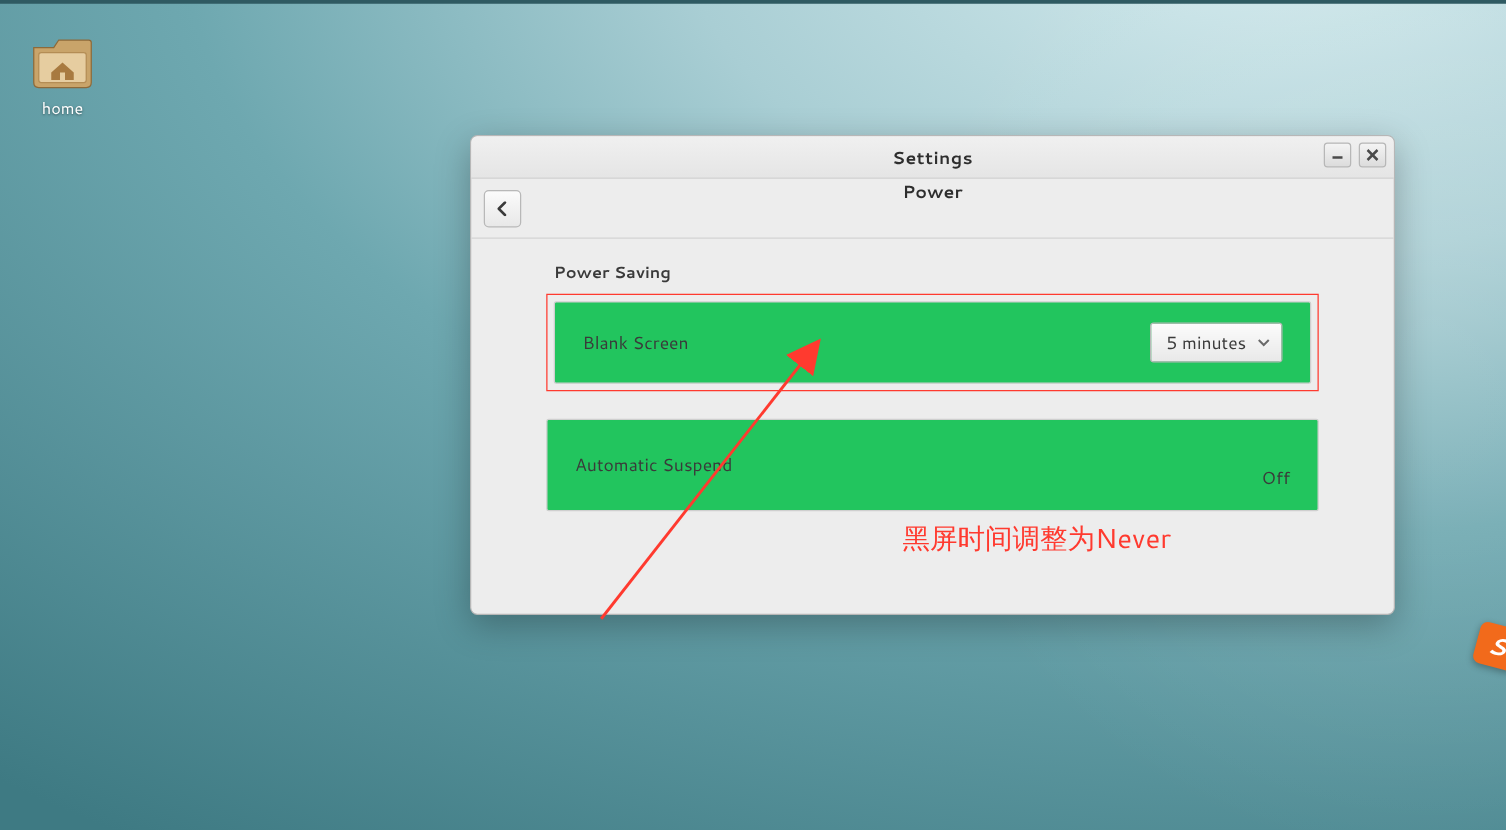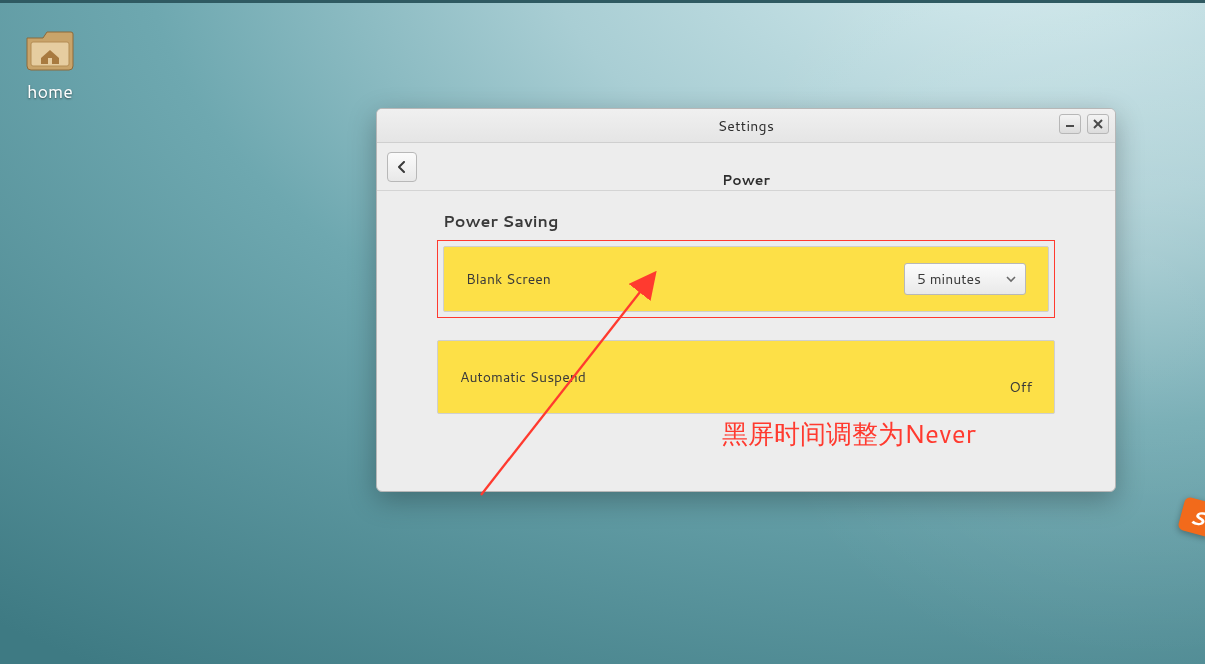--- a/index.html
+++ b/index.html
@@ -18,21 +18,21 @@
     position: absolute; top: 0; left: 0; right: 0; height: 3px;
     background: #2f5a62;
   }
 
   
   .desktop-icon {
     position: absolute;
     width: 90px;
     text-align: center;
     color: #fff;
-    font-size: 18px;
+    font-size: 13px;
     cursor: pointer;
   }
   .desktop-icon .ic {
     width: 50px; height: 44px; margin: 0 auto 5px auto;
     display:flex; align-items:center; justify-content:center;
   }
   .desktop-icon .lbl {
     display:inline-block;
     padding: 1px 4px;
     text-shadow: 0 1px 2px rgba(0,0,0,.5);
@@ -52,74 +52,74 @@
     overflow: hidden;
   }
   .titlebar {
     height: 34px;
     background: linear-gradient(#f0f0f0, #e5e5e5);
     border-bottom: 1px solid #cfcfcf;
     position: relative;
     display:flex; align-items:center; justify-content:center;
   }
   .titlebar .title {
-    font-weight: 400; font-size: 14px; color: #2e2e2e; letter-spacing: 0.3px;
+    font-weight: 700; font-size: 14px; color: #2e2e2e; letter-spacing: 0.3px;
   }
   .win-ctrls {
     position: absolute; right: 6px; top: 5px;
     display: flex; gap: 6px;
   }
   .win-btn {
     width: 22px; height: 20px;
     background: linear-gradient(#f4f4f4,#dcdcdc);
     border: 1px solid #b7b7b7;
     border-radius: 3px;
     display:flex; align-items:center; justify-content:center;
     color:#4a4a4a; font-size:11px; cursor:pointer;
   }
   .win-btn svg { width:10px; height:10px; }
 
   .subheader {
     height: 48px;
     border-bottom: 1px solid #d4d4d4;
-    display:flex; align-items:flex-end; justify-content:center;
+    display:flex; align-items:flex-start; justify-content:center;
     position:relative;
   }
   .back-btn {
     position:absolute; left:10px; top:9px;
     width: 30px; height: 30px;
     background: linear-gradient(#fbfbfb,#e8e8e8);
     border:1px solid #b8b8b8; border-radius:4px;
     display:flex; align-items:center; justify-content:center;
     cursor:pointer;
   }
   .back-btn svg { width:10px; height:12px; }
   .subheader .subtitle { font-weight:700; font-size:14px; color:#2e2e2e; }
 
   .content { padding: 18px 60px 0 60px; }
   .section-label {
-    font-weight:700; font-size:16px; color:#3a3a3a;
+    font-weight:700; font-size:13px; color:#3a3a3a;
     margin: 0 0 8px 6px;
   }
   .section-panel {
-    background:#fde047;
+    background:#22c55e;
     border:1px solid #cfcfcf;
     border-radius:2px;
   }
   .row {
     display:flex; align-items:center; justify-content:space-between;
     padding: 16px 22px;
     font-size:14px; color:#3a3a3a;
   }
   .row .right-text { color:#3a3a3a;margin-top:20px; }
 
   .dropdown {
     height: 32px;
     min-width: 104px;
-    padding: 0 44px 0 12px;
+    padding: 0 28px 0 12px;
     background: linear-gradient(#fcfcfc,#e9e9e9);
     border:1px solid #b8b8b8; border-radius:3px;
     position:relative;
     display:flex; align-items:center;
     font-size:14px; color:#3a3a3a;
     cursor:pointer;
   }
   .dropdown .chev {
     position:absolute; right:8px; top:50%; transform:translateY(-50%);
     width:12px; height:12px;
@@ -135,21 +135,21 @@
   .anno-arrow {
     position:absolute;
     left: 466px; top: 270px;
     width: 200px; height: 230px;
     pointer-events:none;
   }
   .anno-text {
     position:absolute;
     left: 722px; top: 415px;
     color:#ff3a2f;
-    font-size:26px;
+    font-size:22px;
     font-weight:400;
     white-space:nowrap;
   }
 
   
   .badge {
     position:absolute; right:-10px; top:500px;
     width:34px; height:34px;
     background:#f26a1b;
     border-radius:6px;

